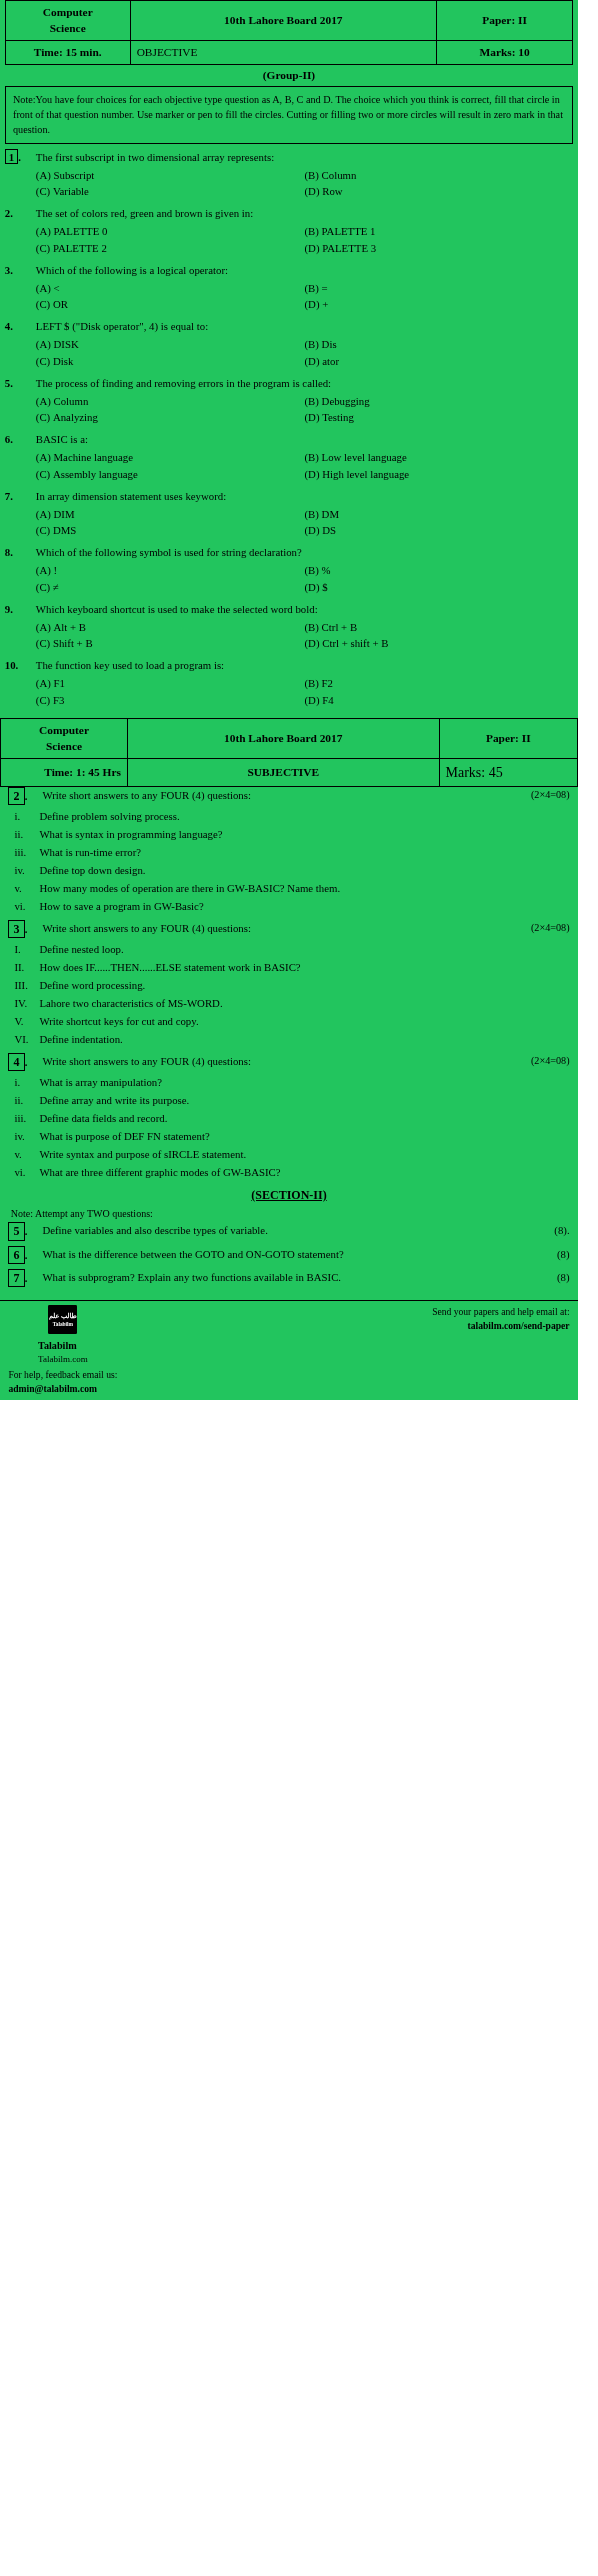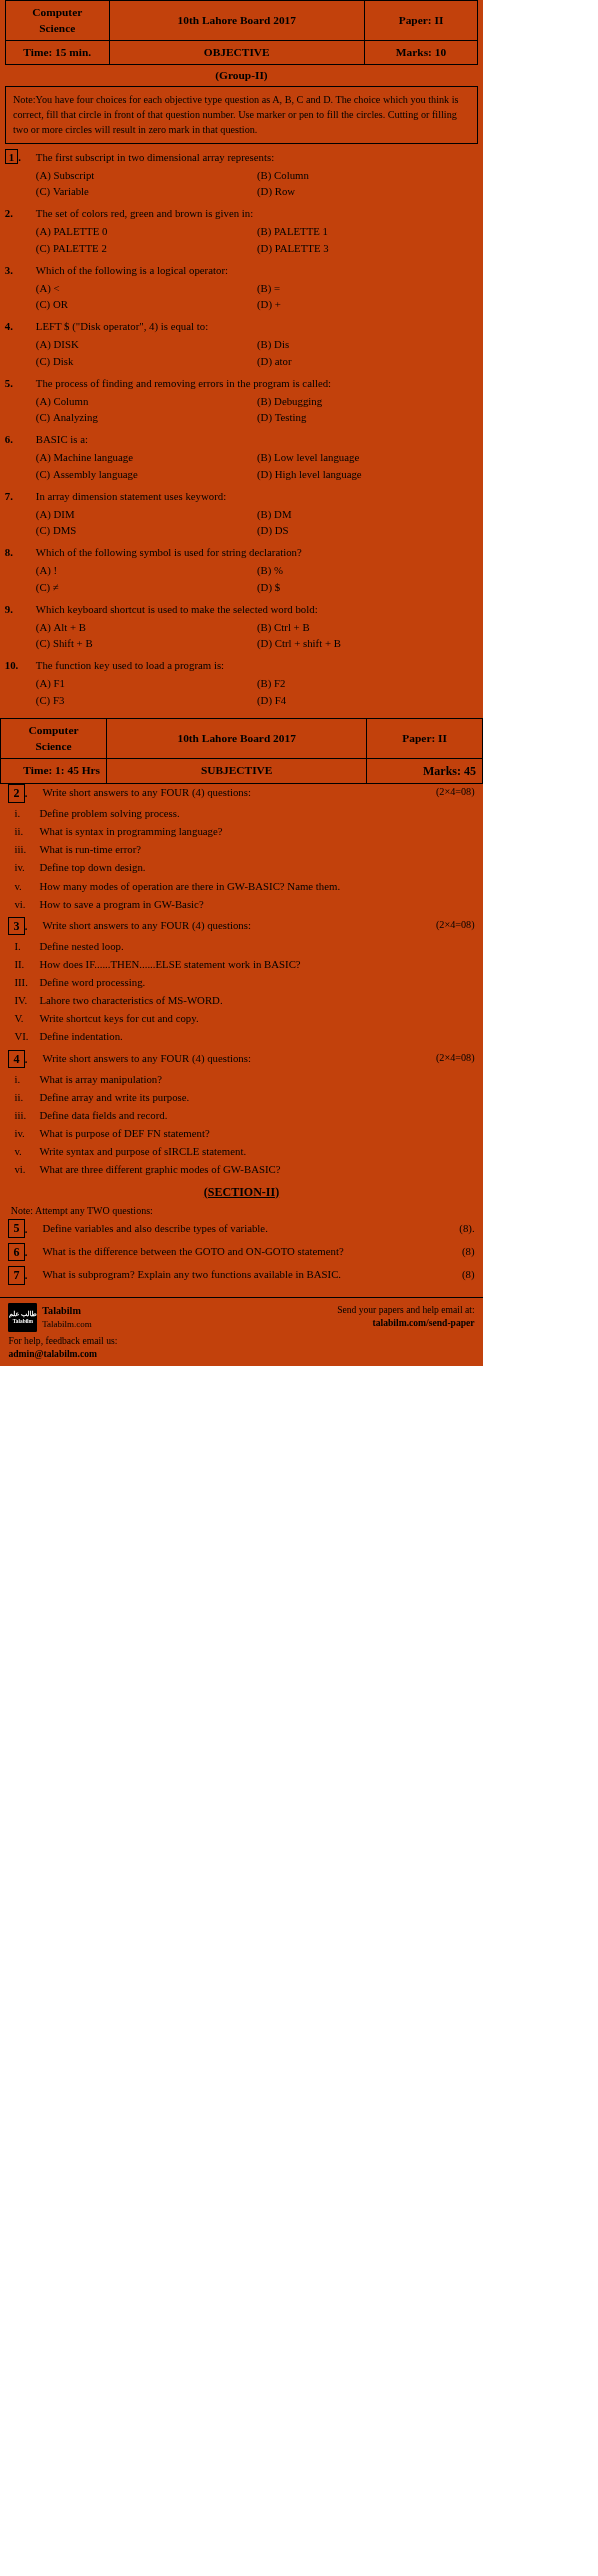--- a/index.html
+++ b/index.html
@@ -6,23 +6,23 @@
     body {
       font-family: 'Times New Roman', Times, serif;
       background: #fff;
       color: #000;
       width: 599px;
       font-size: 10.8px;
       line-height: 1.4;
     }
 
     .page {
-      width: 483px;
+      width: 578px;
       padding: 0;
-      background: #c2410c;
+      background: #22c55e;
     }
 
     
     .note-box {
       border: 0.6px solid #000;
       padding: 4.8px 7.2px;
       margin: 0 0 6px 0;
       font-size: 10.2px;
       line-height: 1.5;
     }
@@ -103,20 +103,21 @@
       margin-top: 12px;
       font-size: 9.6px;
     }
     .footer-left { max-width: 299px; }
     .footer-right { max-width: 239px; text-align: right; }
     .footer-logo {
       display: flex;
       align-items: center;
       gap: 4.8px;
       margin-bottom: 2.4px;
+      flex-direction: column;
     }
     .logo-box {
       width: 29px;
       height: 29px;
       background: #000;
       color: #fff;
       display: flex;
       flex-direction: column;
       align-items: center;
       justify-content: center;
@@ -141,21 +142,21 @@
 
     <table style="width:100%; border-collapse:collapse; border:1.5px solid #000; margin-bottom:1.2px;">
       <tbody>
           <tr>
         <td style="border:1.2px solid #000; padding:3.6px 6px; text-align:center; font-weight:bold; font-size:11.4px; width:22%;">Computer<br>Science</td>
         <td style="border:1.2px solid #000; padding:3.6px 6px; text-align:center; font-weight:bold; font-size:11.4px; width:54%;">10th Lahore Board 2017</td>
         <td style="border:1.2px solid #000; padding:3.6px 6px; text-align:center; font-weight:bold; font-size:11.4px; width:24%;">Paper: II</td>
       </tr>
       <tr>
         <td style="border:1.2px solid #000; padding:3.6px 6px; text-align:center; font-weight:bold; font-size:11.4px;">Time: 15 min.</td>
-        <td style="border:1.2px solid #000; padding:3.6px 6px; text-align:center; font-weight:bold; font-size:11.4px;">OBJECTIVE</td>
+        <td style="border:1.2px solid #000; padding:3.6px 6px; text-align:left; font-weight:normal; font-size:11.4px;">OBJECTIVE</td>
         <td style="border:1.2px solid #000; padding:3.6px 6px; text-align:center; font-weight:bold; font-size:11.4px;">Marks: 10</td>
       </tr>
     </tbody>
       </table>
 
     <div class="group-label">(Group-II)</div>
 
     <div class="note-box">Note:You have four choices for each objective type question as A, B, C and D. The choice which you think is correct, fill that circle in front of that question number. Use marker or pen to fill the circles. Cutting or filling two or more circles will result in zero mark in that question.</div>
 
     <div class="q-item">
@@ -295,21 +296,21 @@
   <table style="width:100%; border-collapse:collapse; border:1.5px solid #000; margin: 9.6px 0 1.2px 0;">
     <tbody>
         <tr>
       <td style="border:1.2px solid #000; padding:3.6px 6px; text-align:center; font-weight:bold; font-size:11.4px; width:22%;">Computer<br>Science</td>
       <td style="border:1.2px solid #000; padding:3.6px 6px; text-align:center; font-weight:bold; font-size:11.4px; width:54%;">10th Lahore Board 2017</td>
       <td style="border:1.2px solid #000; padding:3.6px 6px; text-align:center; font-weight:bold; font-size:11.4px; width:24%;">Paper: II</td>
     </tr>
     <tr>
       <td style="border:1.2px solid #000; padding:3.6px 6px; text-align:right; font-weight:bold; font-size:11.4px;">Time: 1: 45 Hrs</td>
       <td style="border:1.2px solid #000; padding:3.6px 6px; text-align:center; font-weight:bold; font-size:11.4px;">SUBJECTIVE</td>
-      <td style="border:1.2px solid #000; padding:3.6px 6px; text-align:right; font-weight:bold; font-size:12px;">Marks: 45</td>
+      <td style="border:1.2px solid #000; padding:3.6px 6px; text-align:left; font-weight:normal; font-size:14px;">Marks: 45</td>
     </tr>
   </tbody>
     </table>
 
 
   <div class="subj-section">
 
     <div style="margin-bottom: 6px;">
       <div class="sq-item">
         <div class="sq-num">

